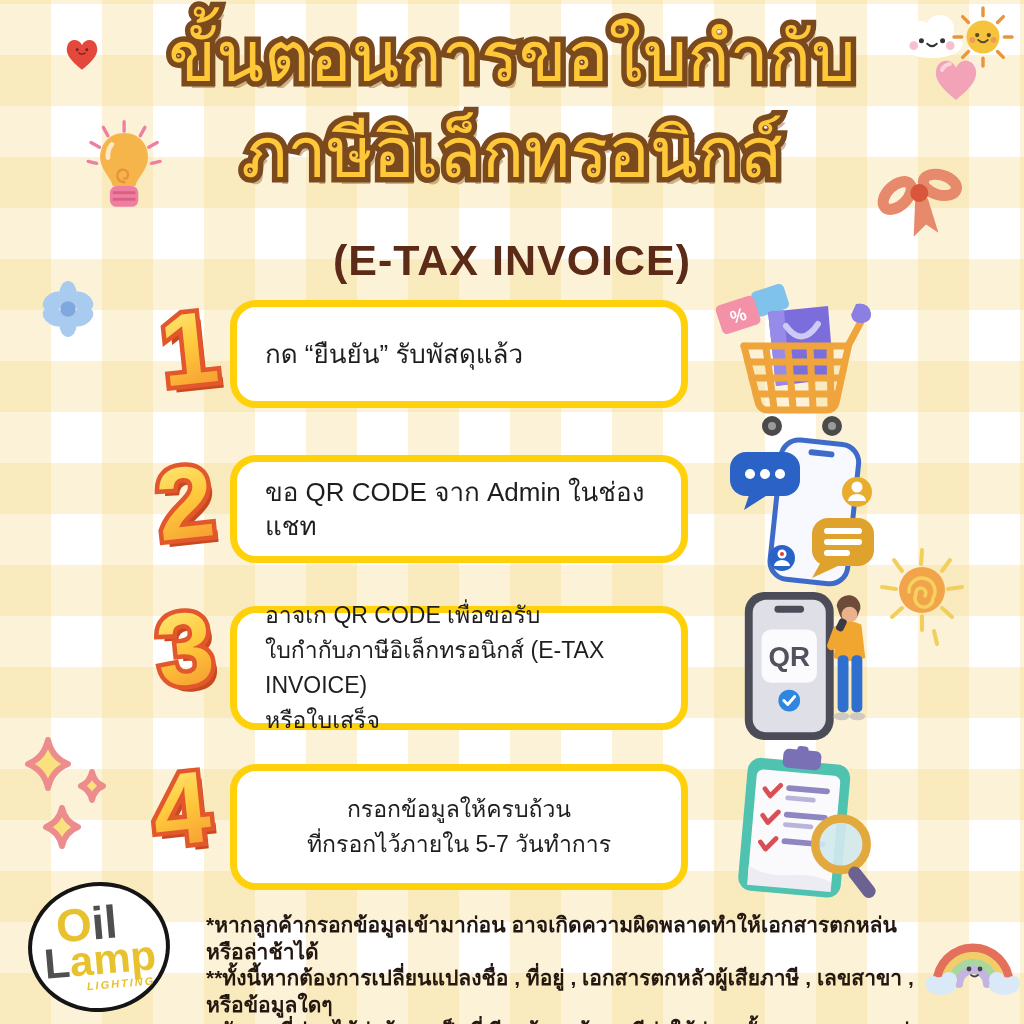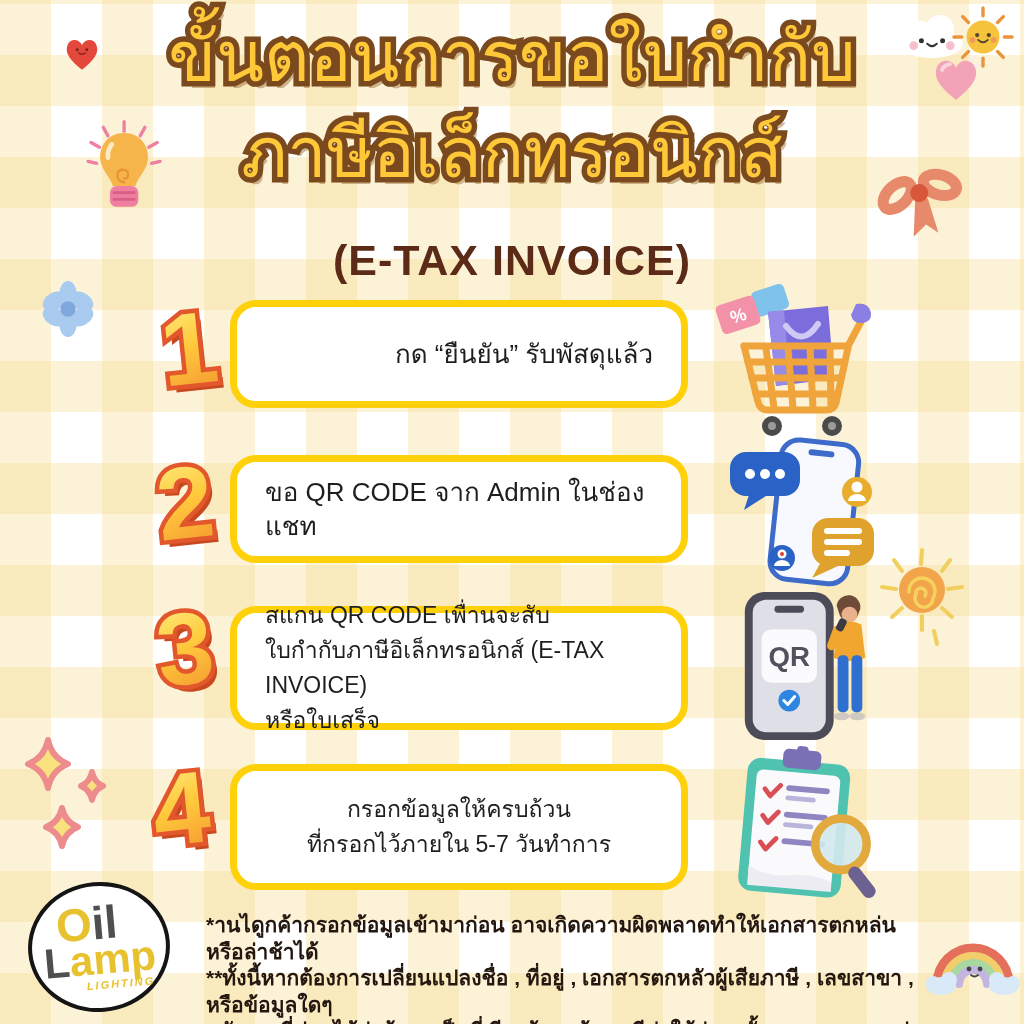--- a/index.html
+++ b/index.html
@@ -26,21 +26,21 @@
     -webkit-text-stroke:9px #E2572B;color:#E2572B;text-shadow:5px 7px 0 #C8491F;}
   .step-num .num-fill{position:relative;display:block;
     background:linear-gradient(160deg,#FFEE82 8%,#FFC93C 48%,#F59B31 85%);
     -webkit-background-clip:text;background-clip:text;color:transparent;}
   .step-box{position:absolute;left:230px;width:458px;background:#fff;
     border:7px solid #FFD10A;border-radius:26px;box-sizing:border-box;
     display:flex;flex-direction:column;justify-content:center;padding:10px 28px;}
   .step-box p{margin:0;color:#1e1e1e;font-weight:500;}
   .one-line p{font-size:26px;line-height:34px;}
   .multi-line p{font-size:23px;line-height:35px;}
-  .box1{top:300px;height:108px;align-items:flex-end;}
+  .box1{top:300px;height:108px;}
   .box2{top:455px;height:108px;padding-left:28px;}
   .box3{top:606px;height:124px;}
   .box4{top:764px;height:126px;text-align:center;}
   .num1{left:134px;top:298px;}
   .num2{left:130px;top:452px;}
   .num3{left:130px;top:598px;}
   .num4{left:126px;top:758px;}
   .ill{position:absolute;}
   .ill1{left:706px;top:284px;}
   .ill2{left:720px;top:430px;}
@@ -277,21 +277,21 @@
     <circle cx="62" cy="124" r="4.5" fill="#fff"></circle>
     <path d="M54 136 a8 6 0 0 1 16 0 z" fill="#fff"></path>
     <circle cx="62" cy="124" r="2" fill="#D8413C"></circle>
   </svg>
 
   <div class="step-num num3">
     <span class="num-stroke">3</span>
     <span class="num-fill">3</span>
   </div>
   <div class="step-box multi-line box3">
-    <p>สแกน QR CODE เพื่านจะสับ</p>
+    <p>อาจเก QR CODE เพื่อขอรับ</p>
     <p>ใบกำกับภาษีอิเล็กทรอนิกส์ (E-TAX INVOICE)</p>
     <p>หรือใบเสร็จ</p>
   </div>
   <svg class="ill ill3" width="150" height="158" viewBox="0 0 150 160">
     <rect x="10" y="6" width="90" height="150" rx="20" fill="#4C4B58"></rect>
     <rect x="18" y="14" width="74" height="134" rx="13" fill="#DFDFE8"></rect>
     <rect x="40" y="20" width="30" height="7" rx="3.5" fill="#4C4B58"></rect>
     <rect x="27" y="44" width="56" height="54" rx="10" fill="#FBFBFE"></rect>
     <text x="55" y="81" font-size="28" font-weight="bold" fill="#52525E" text-anchor="middle">QR</text>
     <circle cx="55" cy="116" r="11" fill="#2E86E0"></circle>
@@ -334,19 +334,19 @@
     <circle cx="131" cy="103" r="27" fill="rgba(210,233,238,0.9)" stroke="#E2A93E" stroke-width="9"></circle>
     <rect x="146" y="124" width="14" height="38" rx="7" fill="#6B6292" transform="rotate(-38 153 143)"></rect>
   </svg>
 
   <div class="logo">
     <div class="logo-line1"><span class="logo-yellow">O</span><span class="logo-gray">il</span></div>
     <div class="logo-line2"><span class="logo-gray">L</span><span class="logo-yellow">amp</span></div>
     <div class="logo-tag">LIGHTING</div>
   </div>
   <div class="footer-text">
-    <p>*านไดูกค้ากรอกข้อมูลเข้ามาก่อน อาจเกิดความผิดพลาดทำให้เอกสารตกหล่น หรือล่าช้าได้</p>
+    <p>*หากลูกค้ากรอกข้อมูลเข้ามาก่อน อาจเกิดความผิดพลาดทำให้เอกสารตกหล่น หรือล่าช้าได้</p>
     <p>**ทั้งนี้หากต้องการเปลี่ยนแปลงชื่อ , ที่อยู่ , เอกสารตกหลัวผู้เสียภาษี , เลขสาขา , หรือข้อมูลใดๆ</p>
     <p>หลังจากที่ท่านได้ส่งข้อมูลเป็นที่เรียบร้อยแล้ว จะมีค่าใช้จ่ายครั้งละ 107.- บาท ต่อครั้ง</p>
 
   </div>
 
 </div>
 
 </body></html>

